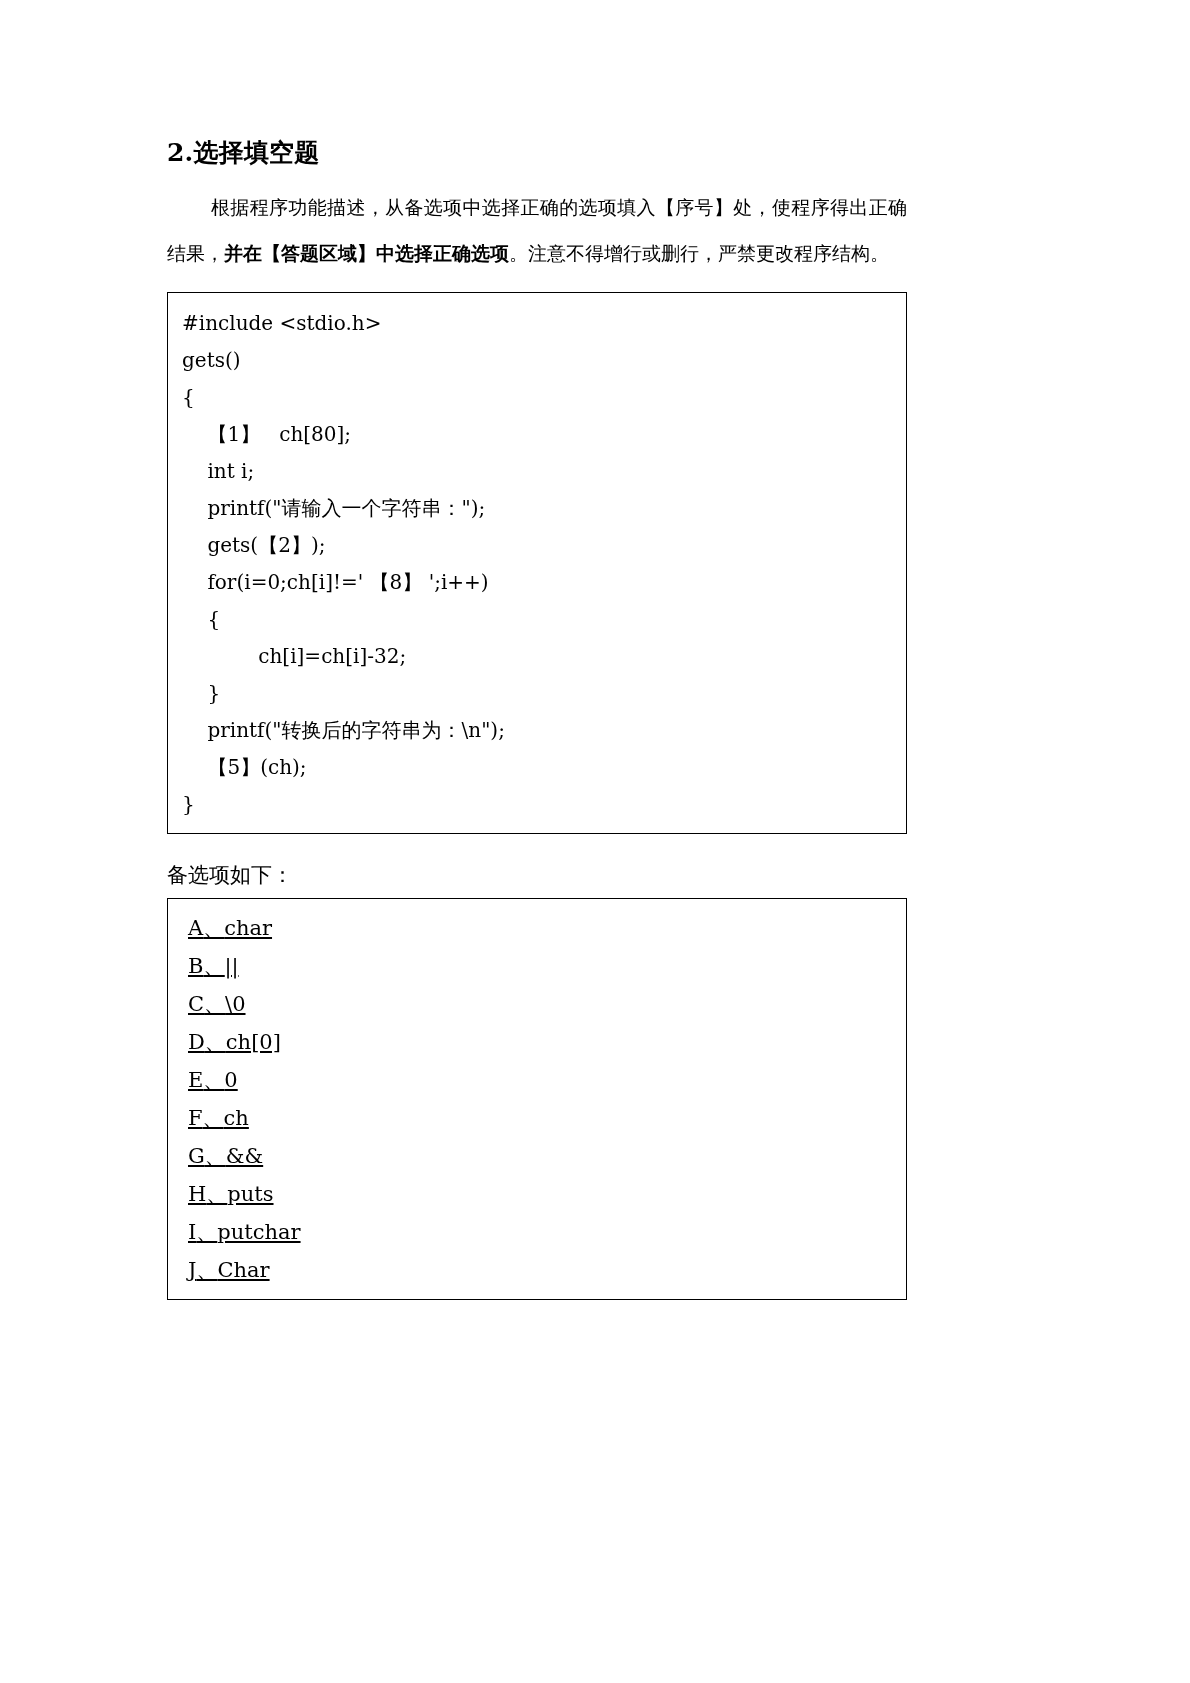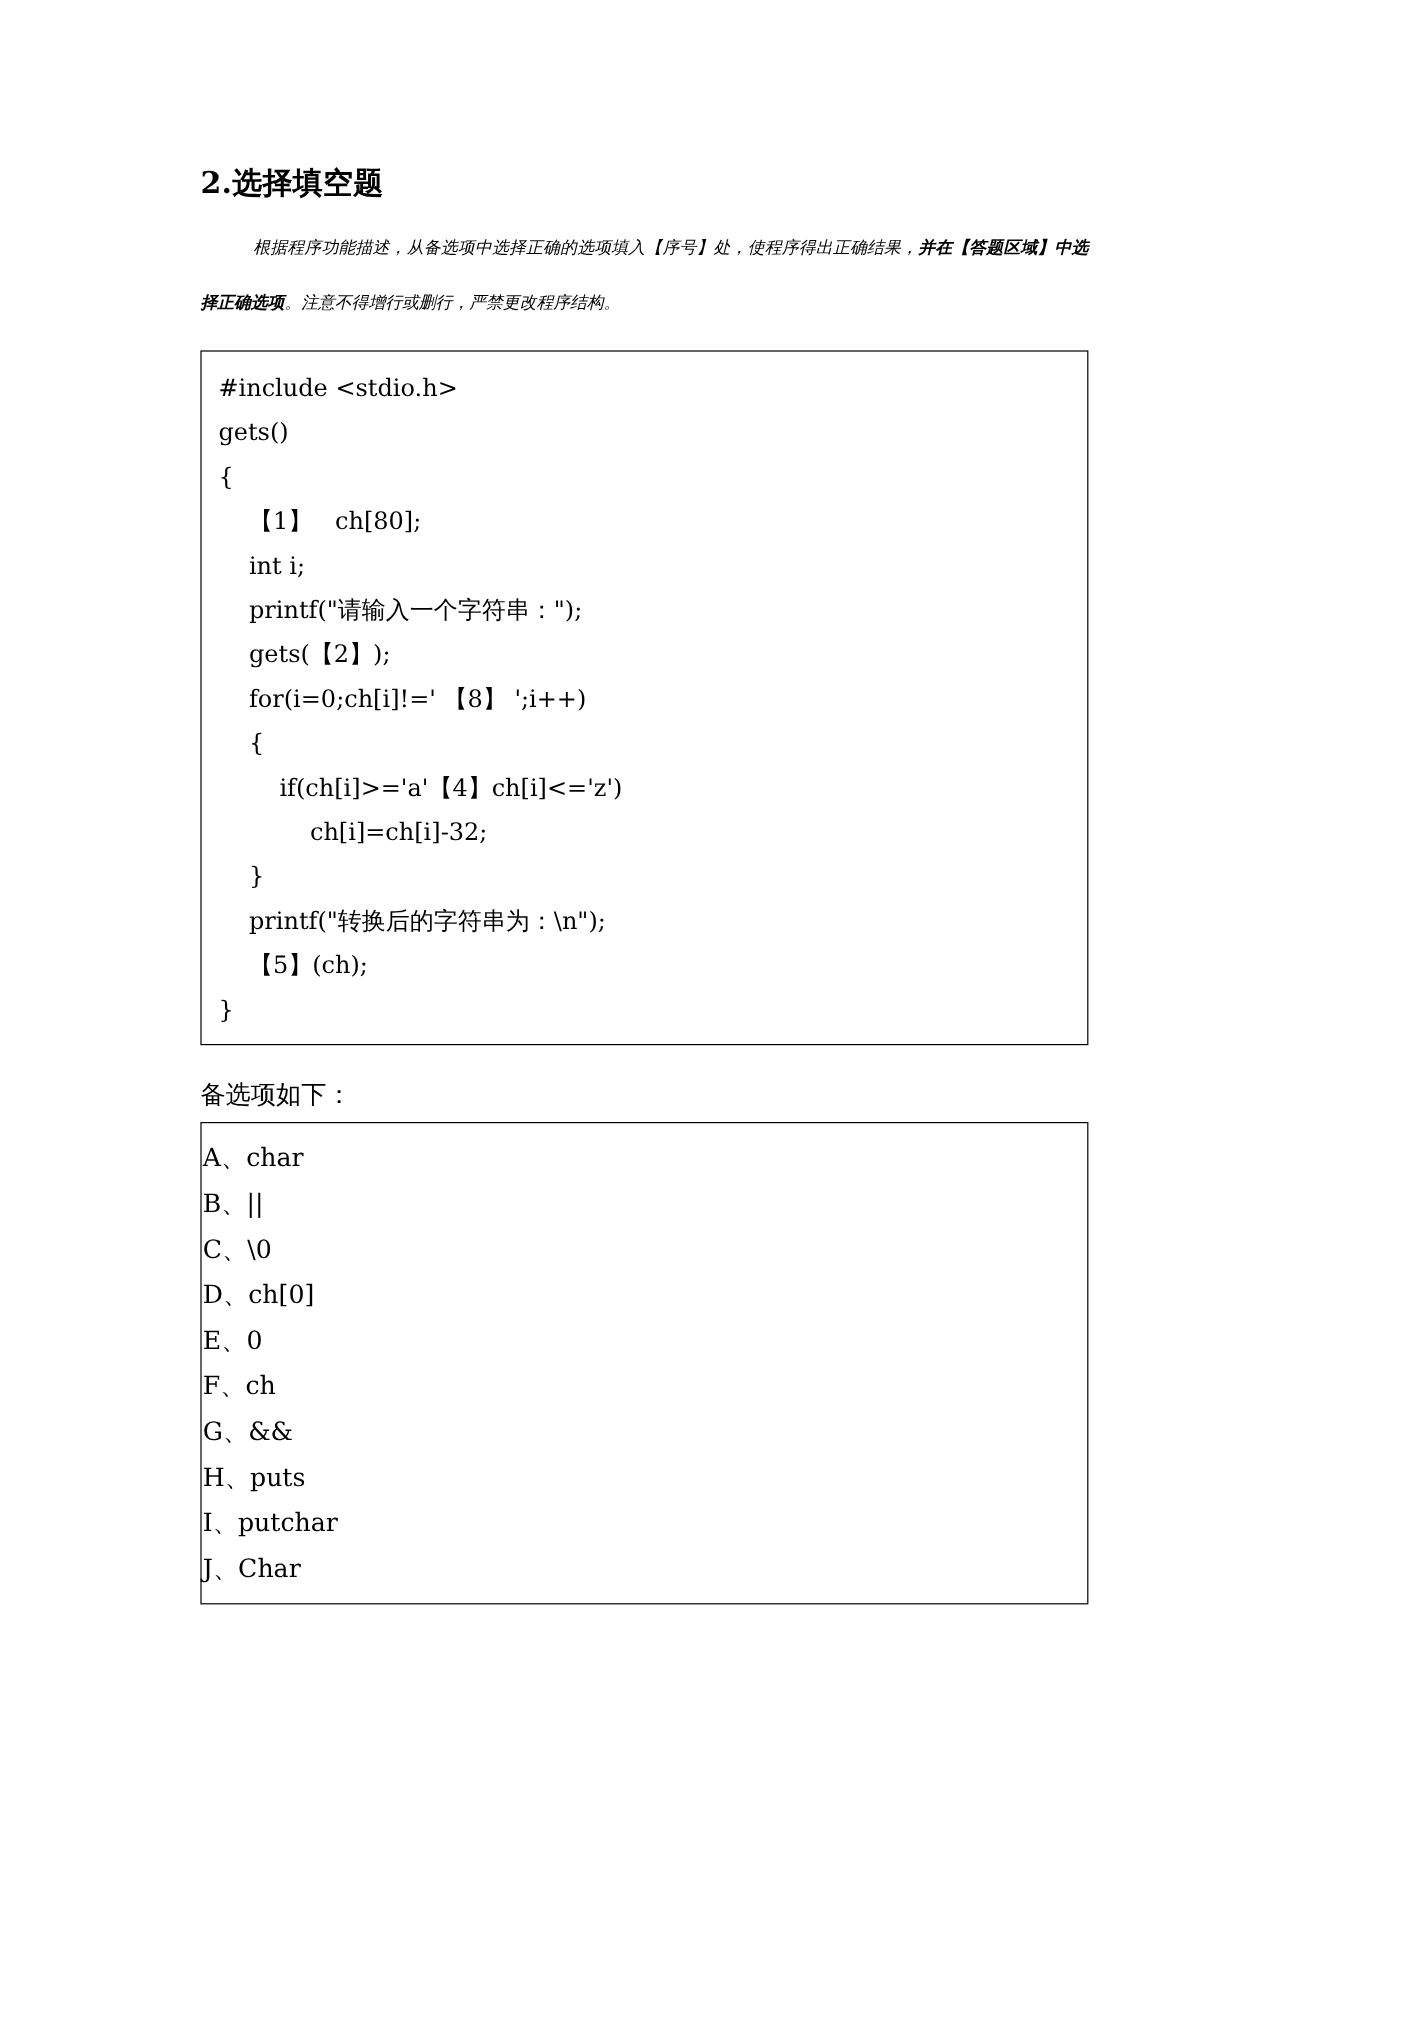--- a/index.html
+++ b/index.html
@@ -31,27 +31,26 @@
   
   .section-title {
     font-size: 25px;
     font-weight: bold;
     line-height: 34px;
     margin: 0 0 14px 0;
     letter-spacing: 0.2px;
   }
   
   .para {
-    font-size: 14px;
+    font-size: 19px;
     line-height: 46px;
     margin: 0;
     text-align: justify;
     text-justify: inter-ideograph;
     text-indent: 44px;
-    font-style: italic;
   }
   .para .b { font-weight: bold; }
   .para-gap { height: 6px; }
 
   
   .code-box {
     border: 1.5px solid #000;
     margin-top: 10px;
     padding: 12px 0 10px 14px;
     box-sizing: border-box;
@@ -63,22 +62,23 @@
     font-family: "DejaVu Serif", "Liberation Serif", serif;
   }
   
   .options-label {
     font-size: 21px;
     line-height: 30px;
     margin: 26px 0 8px 0;
   }
   .options-box {
     border: 1.5px solid #000;
-    padding: 10px 0 10px 1px;
+    padding: 10px 0 10px 20px;
     box-sizing: border-box;
+    text-decoration: underline;
   }
   .option-line {
     font-size: 21px;
     line-height: 38px;
     white-space: pre;
   }
 </style>
 </head>
 <body>
 
@@ -97,21 +97,20 @@
     <div class="code-box">
       <div class="code-line">#include &lt;stdio.h&gt;</div>
       <div class="code-line">gets()</div>
       <div class="code-line">{</div>
       <div class="code-line">    【1】   ch[80];</div>
       <div class="code-line">    int i;</div>
       <div class="code-line">    printf("请输入一个字符串：");</div>
       <div class="code-line">    gets(【2】);</div>
       <div class="code-line">    for(i=0;ch[i]!=' 【8】 ';i++)</div>
       <div class="code-line">    {</div>
-      <div class="code-line">        if(ch[i]&gt;='a'【4】ch[i]&lt;='z')</div>
       <div class="code-line">            ch[i]=ch[i]-32;</div>
       <div class="code-line">    }</div>
       <div class="code-line">    printf("转换后的字符串为：\n");</div>
       <div class="code-line">    【5】(ch);</div>
       <div class="code-line">}</div>
     </div>
 
     <p class="options-label">备选项如下：</p>
 
     <div class="options-box">

